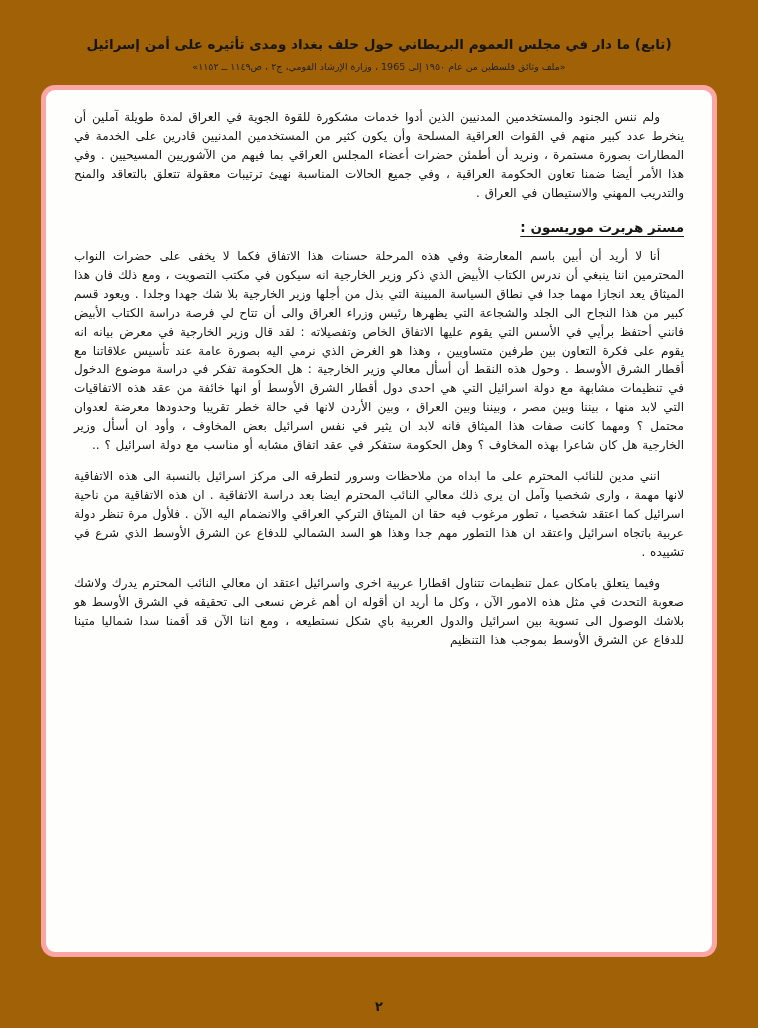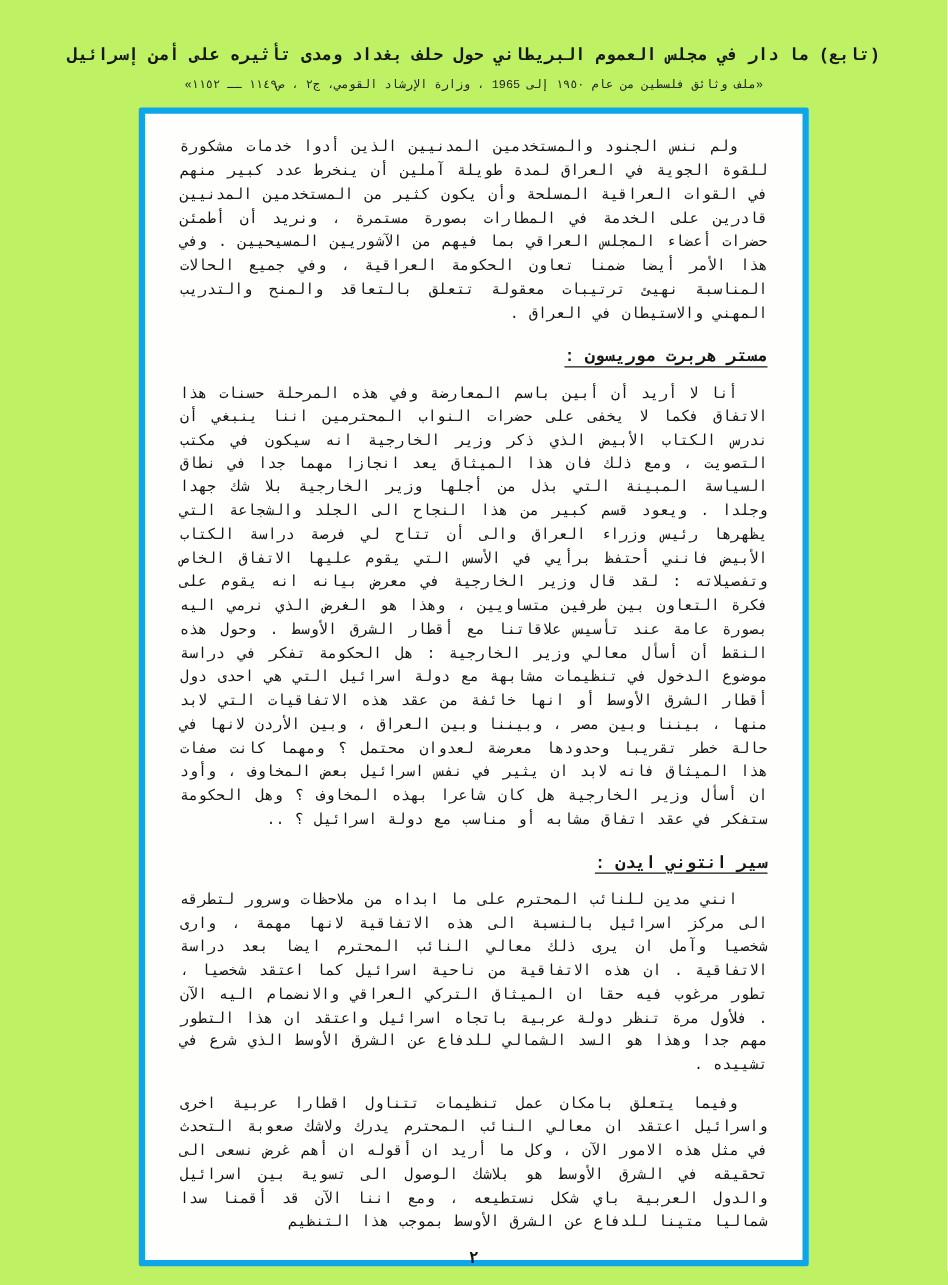--- a/index.html
+++ b/index.html
@@ -11,46 +11,45 @@
     width: 758px;
     height: 1028px;
     position: relative;
     font-family: "DejaVu Sans", sans-serif;
     color: #161616;
     overflow: hidden;
   }
   .scan-page {
     width: 758px;
     height: 1028px;
-    background: #bef264;
+    background: #a16207;
     box-sizing: border-box;
     direction: rtl;
-    font-family: Liberation Mono, monospace;
   }
   .doc-header {
     padding-top: 36px;
     text-align: center;
     direction: rtl;
   }
   .doc-title {
     font-size: 13.5px;
     font-weight: bold;
     letter-spacing: 0.2px;
   }
   .doc-source {
     font-size: 9.5px;
     margin-top: 9px;
     color: #222;
   }
   .highlight-box {
     margin: 13px auto 0 auto;
-    width: 536px;
+    width: 676px;
     min-height: 872px;
-    border: 5px solid #0ea5e9;
-    border-radius: 2px;
+    border: 5px solid #fca5a5;
+    border-radius: 14px;
     box-sizing: border-box;
     padding: 18px 28px 20px 28px;
     background: #fefefc;
     direction: rtl;
   }
   .body-par {
     font-size: 12px;
     line-height: 1.58;
     text-align: justify;
     text-indent: 24px;
@@ -89,21 +88,20 @@
   </div>
 
   <div class="highlight-box">
 
     <p class="body-par">ولم ننس الجنود والمستخدمين المدنيين الذين أدوا خدمات مشكورة للقوة الجوية في العراق لمدة طويلة آملين أن ينخرط عدد كبير منهم في القوات العراقية المسلحة وأن يكون كثير من المستخدمين المدنيين قادرين على الخدمة في المطارات بصورة مستمرة ، ونريد أن أطمئن حضرات أعضاء المجلس العراقي بما فيهم من الآشوريين المسيحيين . وفي هذا الأمر أيضا ضمنا تعاون الحكومة العراقية ، وفي جميع الحالات المناسبة نهيئ ترتيبات معقولة تتعلق بالتعاقد والمنح والتدريب المهني والاستيطان في العراق .</p>
 
     <div class="speaker-heading">مستر هربرت موريسون :</div>
 
     <p class="body-par">أنا لا أريد أن أبين باسم المعارضة وفي هذه المرحلة حسنات هذا الاتفاق فكما لا يخفى على حضرات النواب المحترمين اننا ينبغي أن ندرس الكتاب الأبيض الذي ذكر وزير الخارجية انه سيكون في مكتب التصويت ، ومع ذلك فان هذا الميثاق يعد انجازا مهما جدا في نطاق السياسة المبينة التي بذل من أجلها وزير الخارجية بلا شك جهدا وجلدا . ويعود قسم كبير من هذا النجاح الى الجلد والشجاعة التي يظهرها رئيس وزراء العراق والى أن تتاح لي فرصة دراسة الكتاب الأبيض فانني أحتفظ برأيي في الأسس التي يقوم عليها الاتفاق الخاص وتفصيلاته : لقد قال وزير الخارجية في معرض بيانه انه يقوم على فكرة التعاون بين طرفين متساويين ، وهذا هو الغرض الذي نرمي اليه بصورة عامة عند تأسيس علاقاتنا مع أقطار الشرق الأوسط . وحول هذه النقط أن أسأل معالي وزير الخارجية : هل الحكومة تفكر في دراسة موضوع الدخول في تنظيمات مشابهة مع دولة اسرائيل التي هي احدى دول أقطار الشرق الأوسط أو انها خائفة من عقد هذه الاتفاقيات التي لابد منها ، بيننا وبين مصر ، وبيننا وبين العراق ، وبين الأردن لانها في حالة خطر تقريبا وحدودها معرضة لعدوان محتمل ؟ ومهما كانت صفات هذا الميثاق فانه لابد ان يثير في نفس اسرائيل بعض المخاوف ، وأود ان أسأل وزير الخارجية هل كان شاعرا بهذه المخاوف ؟ وهل الحكومة ستفكر في عقد اتفاق مشابه أو مناسب مع دولة اسرائيل ؟ ..</p>
 
-    <div class="speaker-heading">سير انتوني ايدن :</div>
 
     <p class="body-par">انني مدين للنائب المحترم على ما ابداه من ملاحظات وسرور لتطرقه الى مركز اسرائيل بالنسبة الى هذه الاتفاقية لانها مهمة ، وارى شخصيا وآمل ان يرى ذلك معالي النائب المحترم ايضا بعد دراسة الاتفاقية . ان هذه الاتفاقية من ناحية اسرائيل كما اعتقد شخصيا ، تطور مرغوب فيه حقا ان الميثاق التركي العراقي والانضمام اليه الآن . فلأول مرة تنظر دولة عربية باتجاه اسرائيل واعتقد ان هذا التطور مهم جدا وهذا هو السد الشمالي للدفاع عن الشرق الأوسط الذي شرع في تشييده .</p>
 
     <p class="body-par">وفيما يتعلق بامكان عمل تنظيمات تتناول اقطارا عربية اخرى واسرائيل اعتقد ان معالي النائب المحترم يدرك ولاشك صعوبة التحدث في مثل هذه الامور الآن ، وكل ما أريد ان أقوله ان أهم غرض نسعى الى تحقيقه في الشرق الأوسط هو بلاشك الوصول الى تسوية بين اسرائيل والدول العربية باي شكل نستطيعه ، ومع اننا الآن قد أقمنا سدا شماليا متينا للدفاع عن الشرق الأوسط بموجب هذا التنظيم</p>
 
   </div>
 
   <div class="page-number">٢</div>
 
 </div>

